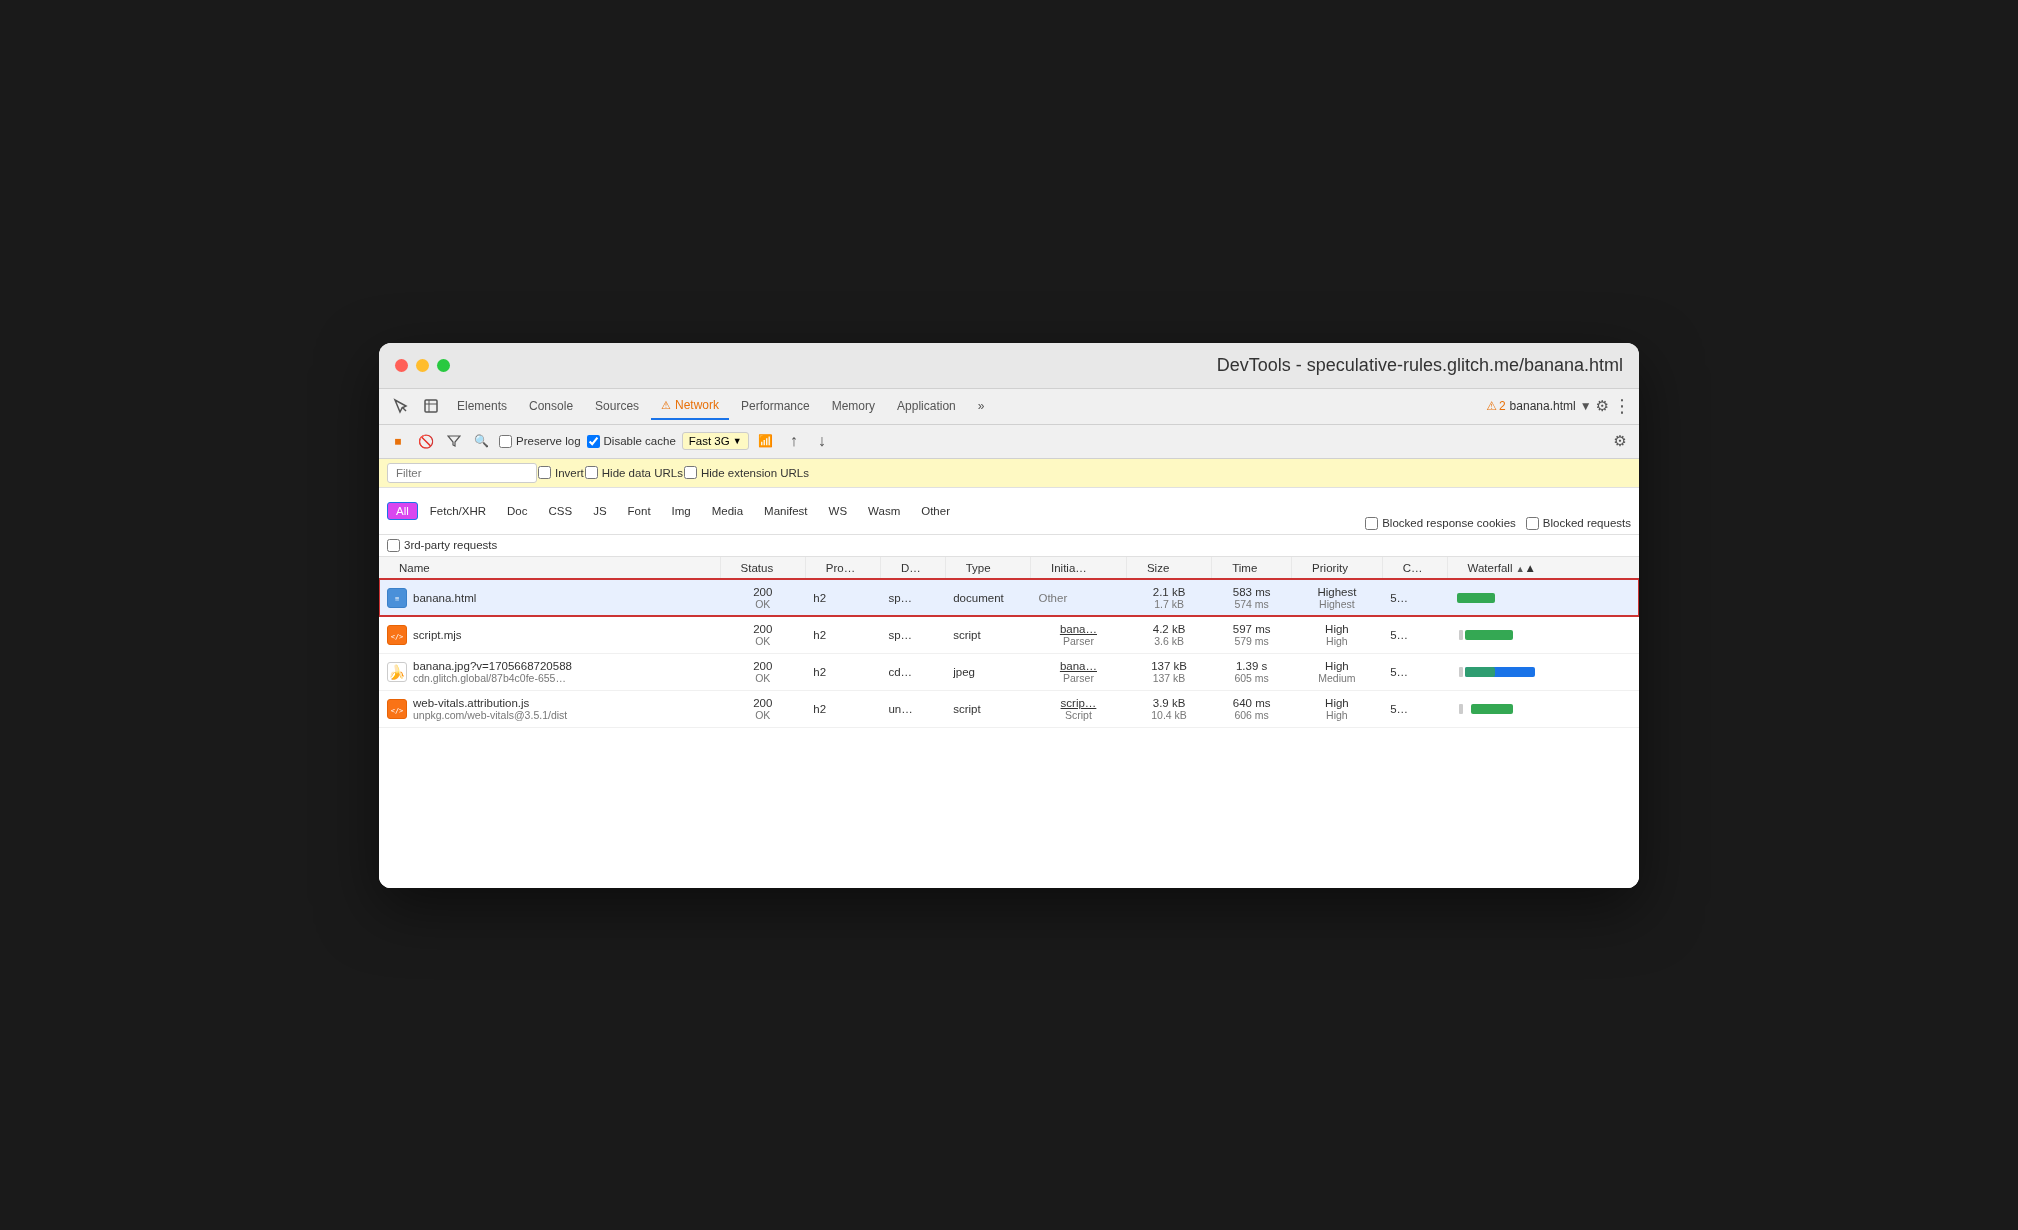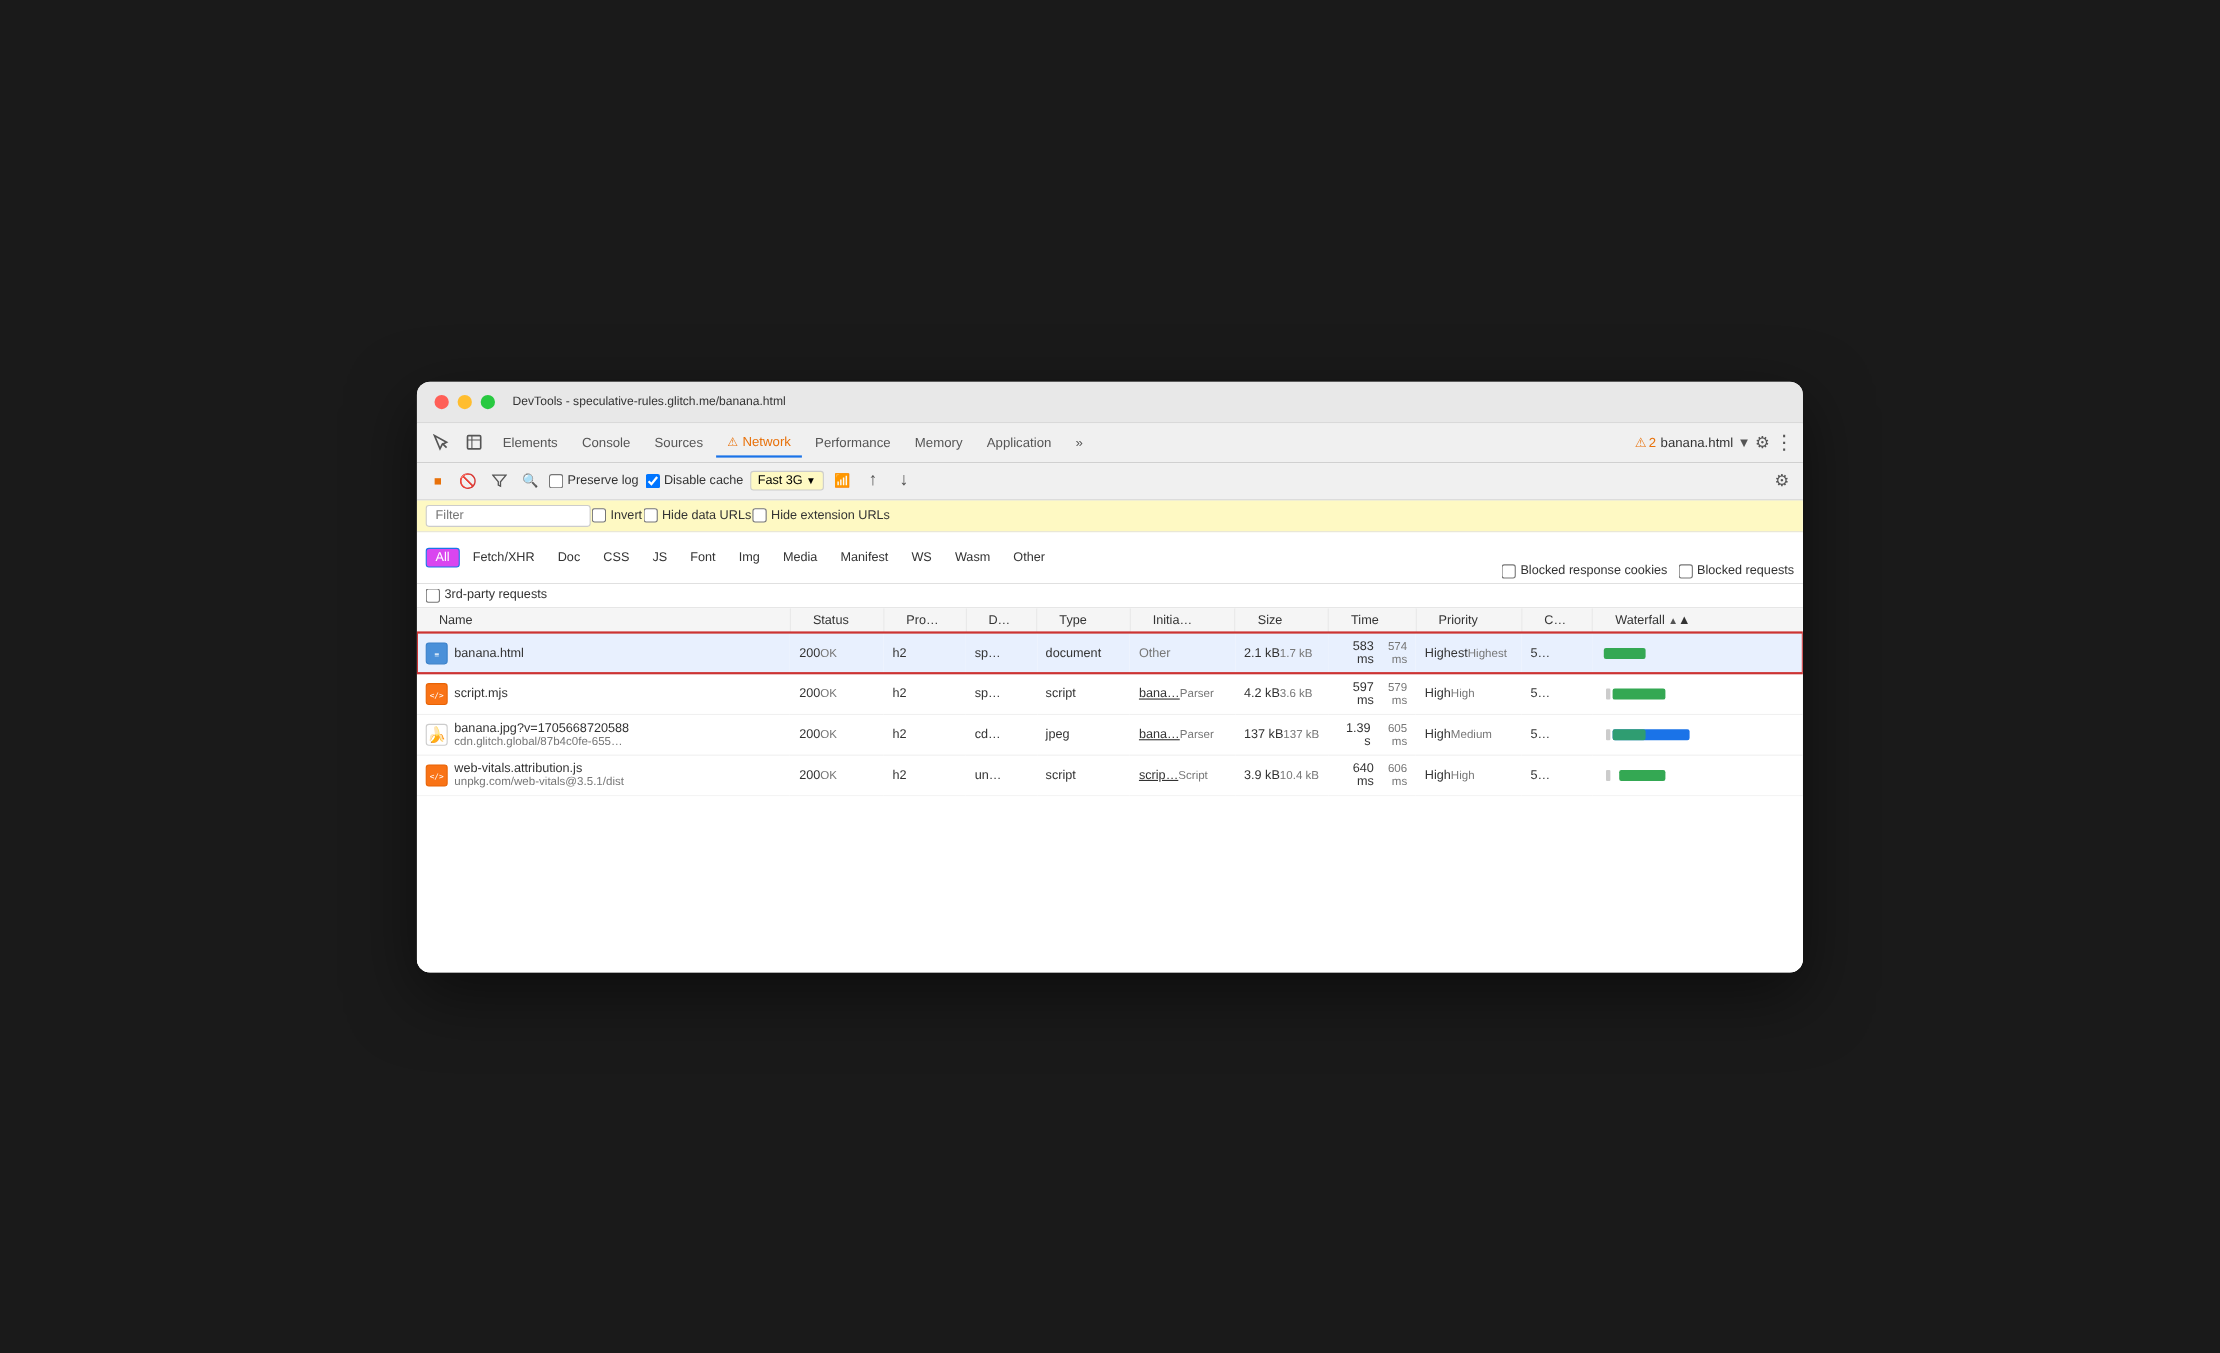--- a/index.html
+++ b/index.html
@@ -34,22 +34,22 @@
     .traffic-light {
       width: 13px;
       height: 13px;
       border-radius: 50%;
     }
     .tl-red { background: #ff5f57; }
     .tl-yellow { background: #ffbd2e; }
     .tl-green { background: #28c940; }
     .title-text {
       flex: 1;
-      text-align: left;
-      font-size: 11px;
+      text-align: right;
+      font-size: 18px;
       color: #333;
       font-weight: 500;
     }
     .devtools-body {
       background: #ffffff;
       display: flex;
       flex-direction: column;
     }
     
     .top-nav {
@@ -234,21 +234,21 @@
     .network-table tbody tr.selected {
       background: #e8f0fe;
     }
     .network-table tbody td {
       padding: 4px 8px;
       vertical-align: middle;
       color: #333;
     }
     .cell-double {
       display: flex;
-      flex-direction: row;
+      flex-direction: column;
       align-items: center;
     }
     .cell-double .line1 { font-weight: 400; }
     .cell-double .line2 { color: #777; font-size: 10.5px; }
     .name-cell {
       display: flex;
       align-items: center;
       gap: 6px;
     }
     .file-icon {

